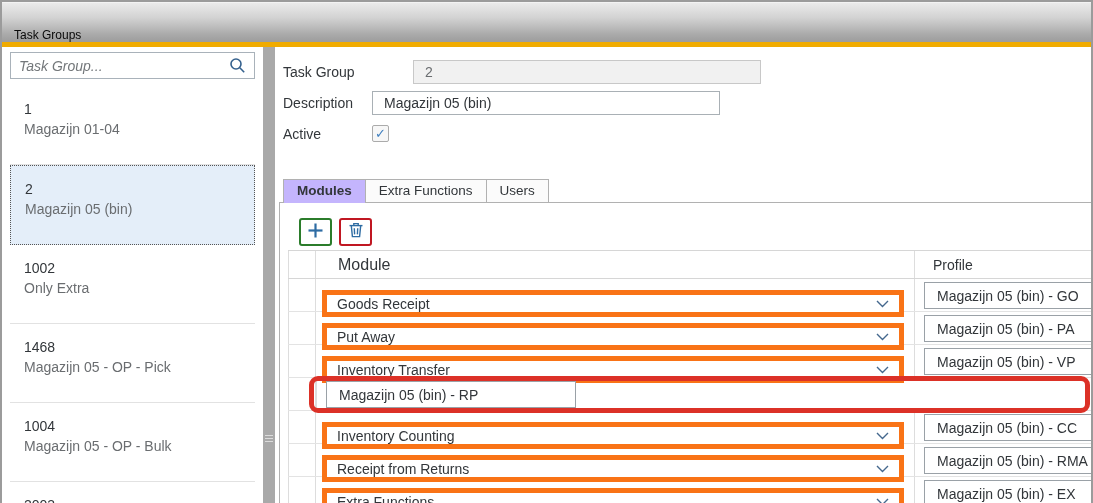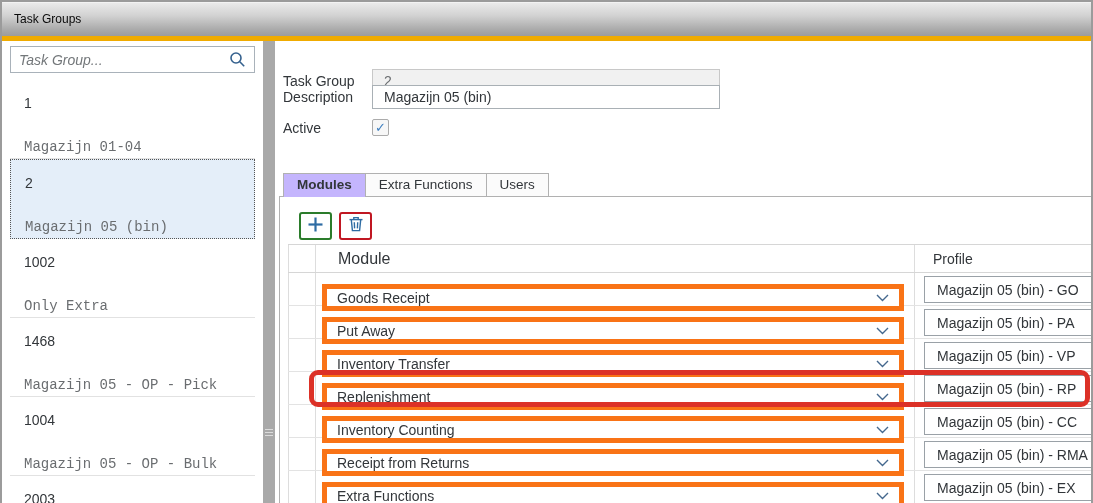--- a/index.html
+++ b/index.html
@@ -1,38 +1,38 @@
 <!DOCTYPE html>
 <html><head>
 <meta charset="utf-8">
 <style>
   * { margin:0; padding:0; box-sizing:border-box; font-family:"Liberation Sans", sans-serif; }
   html,body { width:1093px; height:503px; background:#fff; overflow:hidden; }
 
   .window { position:relative; width:1093px; height:503px; border:2px solid #9b9b9b; background:#fff; }
 
   
-  .titlebar { height:34px; background:linear-gradient(180deg,#ececec 0%,#d2d2d2 40%,#ababab 80%,#9c9c9c 100%);
-              box-shadow:inset 0 1px 0 #f3f3f3; display:flex; align-items:center; padding-left:12px; }
+  .titlebar { height:40px; background:linear-gradient(180deg,#ececec 0%,#d2d2d2 40%,#ababab 80%,#9c9c9c 100%);
+              box-shadow:inset 0 1px 0 #f3f3f3; display:flex; align-items:flex-end; padding-left:12px; }
   .titlebar span { font-size:12px; color:#0a0a0a; }
   .accent-bar { height:5px; background:#F0AB00; }
 
   .content { position:relative; width:100%; height:496px; background:#fff; overflow:hidden; }
 
   
   .sidebar { position:absolute; left:0; top:0; width:261px; height:100%; background:#fff; overflow:hidden; }
   .search-box { position:absolute; left:8px; top:5px; width:245px; height:27px; border:1px solid #a9b2ba;
                 background:#fff; display:flex; align-items:center; padding:0 8px; }
   .search-box input { flex:1; border:none; outline:none; font-size:14px; color:#32363a; background:transparent; }
   .search-box input::placeholder { font-style:italic; color:#73777a; opacity:1; }
   .search-icon { display:flex; align-items:center; }
   .list { position:absolute; left:8px; top:39px; width:245px; }
   .list-item { position:relative; height:79px; padding:15px 0 0 14px; border-bottom:1px solid #e2e2e2; background:#fff; cursor:pointer; }
   .list-item .item-id { font-size:14px; color:#32363a; }
-  .list-item .item-desc { font-size:14px; color:#6a6d70; margin-top:28px;font-family:Liberation Mono, monospace; }
+  .list-item .item-desc { font-size:14px; color:#6a6d70; margin-top:4px; }
   .list-item.selected { background:#e4eef9; border:1px dotted #555; height:80px; }
 
   
   .splitter { position:absolute; left:261px; top:0; width:12px; height:100%; background:#a9a9a9; }
   .grip { position:absolute; left:2px; top:388px; width:8px; }
   .grip i { display:block; height:1px; background:#dcdcdc; margin-bottom:2px; }
 
   
   .main { position:absolute; left:273px; top:0; right:0; height:100%; background:#fff; overflow:hidden; }
 
@@ -132,21 +132,21 @@
     <div class="splitter">
       <div class="grip">
           <i></i>
           <i></i>
           <i></i>
         </div>
     </div>
 
     <main class="main">
 
-      <div class="form-row" style="top:28px;">
+      <div class="form-row" style="top:13px;gap:41px;">
         <label>Task Group</label>
         <input class="txt-input disabled" disabled="" value="2" style="">
       </div>
       <div class="form-row" style="top:44px;">
         <label>Description</label>
         <input class="txt-input" value="Magazijn 05 (bin)" style="">
       </div>
       <div class="form-row" style="top:78px;">
         <label>Active</label>
         <div class="checkbox">
@@ -228,30 +228,20 @@
                       <path d="M1 1 L6.5 6.5 L12 1" fill="none" stroke="#44688e" stroke-width="1.4"></path>
                     </svg>
                   </span>
             </div>
               </div>
             <div class="profile-cell"><input class="profile-input" value="Magazijn 05 (bin) - VP" style=""></div>
           </div>
 
           <div class="trow">
             <div class="sel-cell"></div>
-            <div class="module-cell">
-                <div class="select">
-              <span class="select-text">Replenishment</span>
-              <span class="chev">
-                    <svg width="13" height="8" viewBox="0 0 13 8">
-                      <path d="M1 1 L6.5 6.5 L12 1" fill="none" stroke="#44688e" stroke-width="1.4"></path>
-                    </svg>
-                  </span>
-            </div>
-              </div>
             <div class="profile-cell"><input class="profile-input" value="Magazijn 05 (bin) - RP" style=""></div>
           </div>
 
           <div class="trow">
             <div class="sel-cell"></div>
             <div class="module-cell">
                 <div class="select">
               <span class="select-text">Inventory Counting</span>
               <span class="chev">
                     <svg width="13" height="8" viewBox="0 0 13 8">

